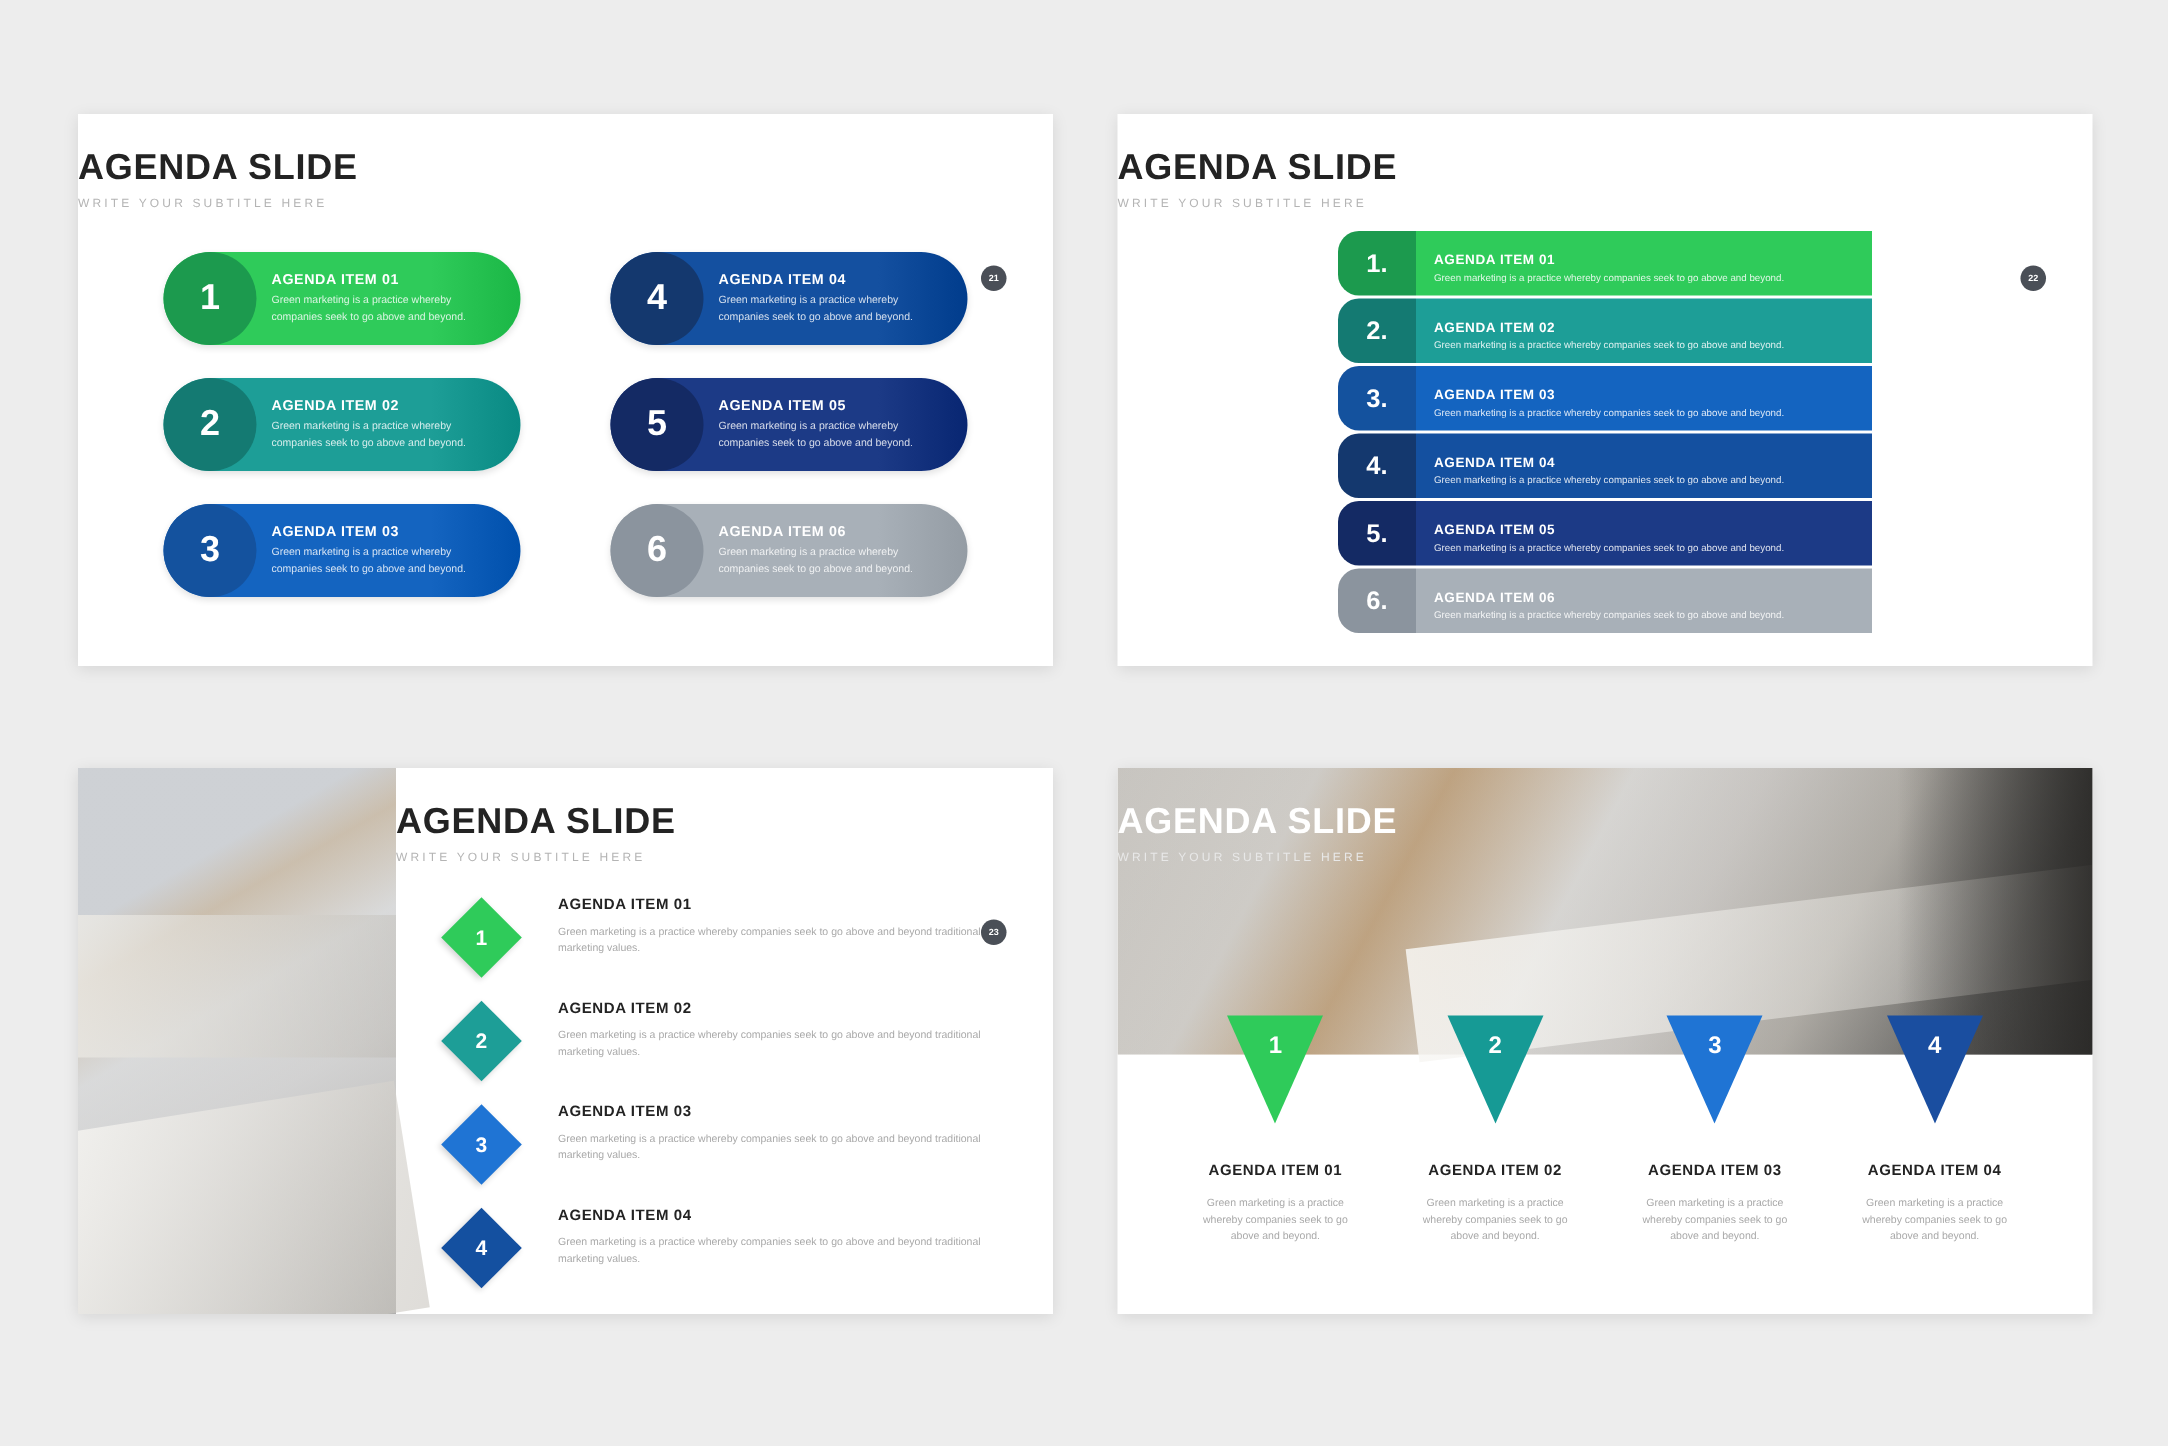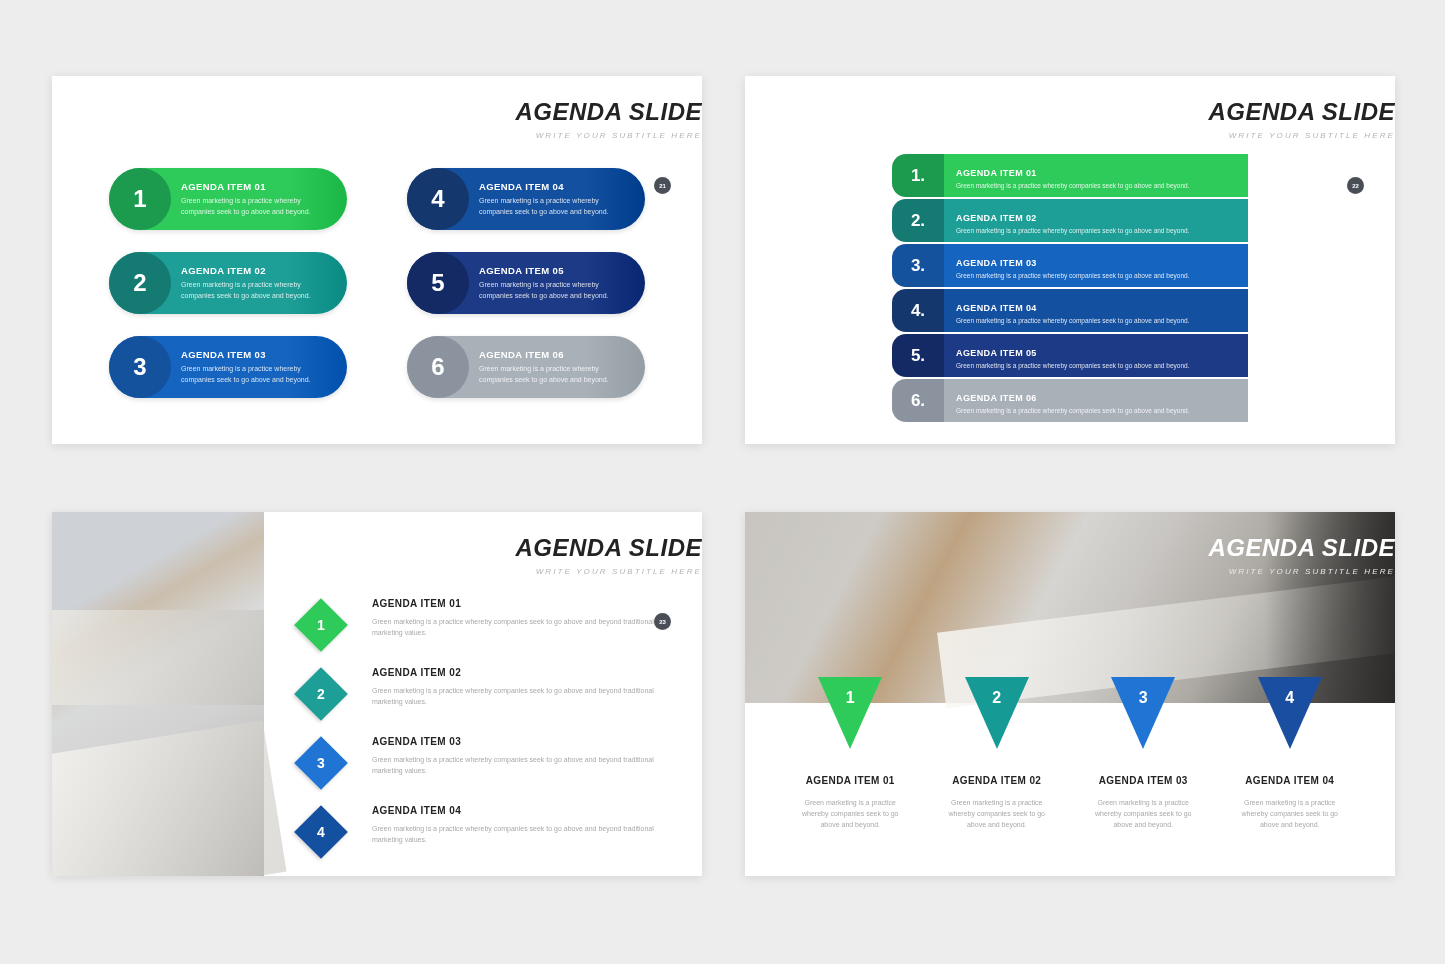--- a/index.html
+++ b/index.html
@@ -16,21 +16,21 @@
     background: #ffffff;
     box-shadow: 0 2px 10px rgba(0,0,0,0.10);
     overflow: hidden;
   }
   #slide-1 { left: 52px;  top: 76px;  width: 650px; height: 368px; }
   #slide-2 { left: 745px; top: 76px;  width: 650px; height: 368px; }
   #slide-3 { left: 52px;  top: 512px; width: 650px; height: 364px; }
   #slide-4 { left: 745px; top: 512px; width: 650px; height: 364px; }
 
   
-  .hdr { text-align: right; padding-top: 22px; position: relative; z-index: 5; font-style: italic; }
+  .hdr { text-align: left; padding-top: 22px; position: relative; z-index: 5; }
   .hdr .title {
     font-size: 24px; font-weight: 700; letter-spacing: 0.5px;
     color: #232323; font-family: "Liberation Sans", sans-serif;
   }
   .hdr .subtitle {
     font-size: 8px; letter-spacing: 2.1px; color: #b4b4b4;
     margin-top: 5px; font-weight: 400;
   }
   .hdr.onimg .title { color: #ffffff; }
   .hdr.onimg .subtitle { color: #e8e8e8; }

